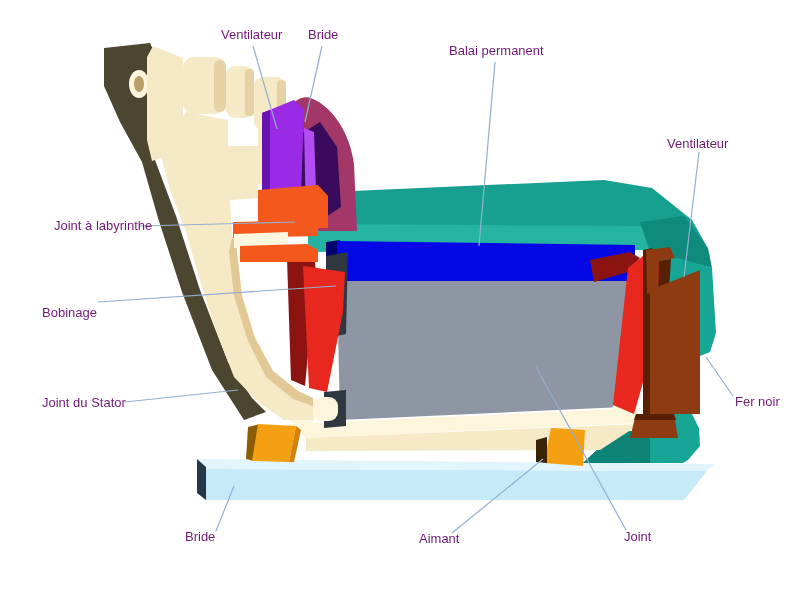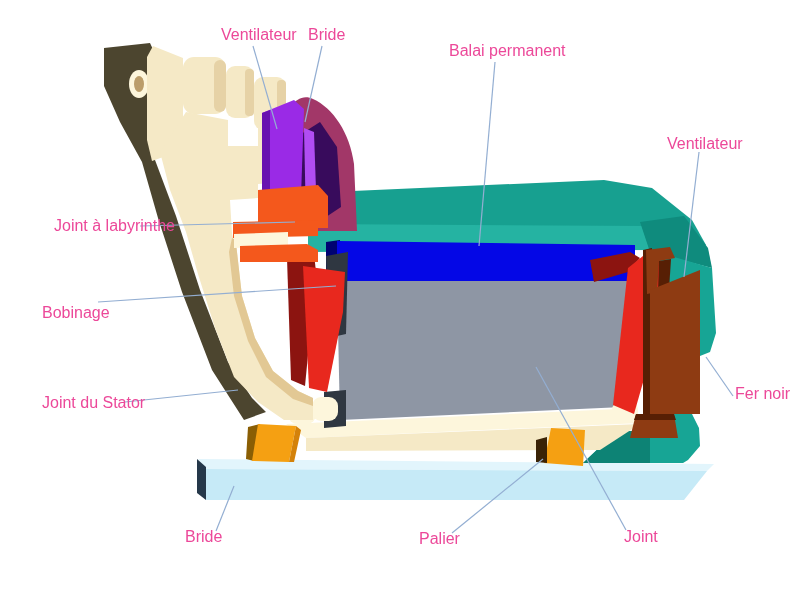--- a/index.html
+++ b/index.html
@@ -1,19 +1,19 @@
 <!DOCTYPE html>
 <html><head>
 <meta charset="utf-8">
 <style>
   html,body{margin:0;padding:0;background:#fff;}
   .stage{position:relative;width:800px;height:600px;background:#fff;overflow:hidden;
          font-family:"Liberation Sans",sans-serif;}
   .art{position:absolute;left:0;top:0;}
-  .lbl{position:absolute;font-size:16px;line-height:15px;color:#ec4899;white-space:nowrap;}
+  .lbl{position:absolute;font-size:13px;line-height:15px;color:#701a75;white-space:nowrap;}
   svg line{stroke-width:1.2px;fill:none;}
   svg polygon, svg path, svg rect, svg ellipse{stroke:none;}
 </style>
 </head>
 <body>
 
 <div class="stage">
 
   <svg class="art" width="800" height="600" viewBox="0 0 800 600">
 
@@ -101,18 +101,18 @@
     <line x1="626" y1="530" x2="536" y2="367" stroke="#93aed2"></line>
   </svg>
 
   <div class="lbl" style="left:221px;top:27px">Ventilateur</div>
   <div class="lbl" style="left:308px;top:27px">Bride</div>
   <div class="lbl" style="left:449px;top:43px">Balai permanent</div>
   <div class="lbl" style="left:667px;top:136px">Ventilateur</div>
   <div class="lbl" style="left:54px;top:218px">Joint à labyrinthe</div>
   <div class="lbl" style="left:42px;top:305px">Bobinage</div>
   <div class="lbl" style="left:42px;top:395px">Joint du Stator</div>
-  <div class="lbl" style="left:735px;top:386px">Fer noir</div>
+  <div class="lbl" style="left:735px;top:394px">Fer noir</div>
   <div class="lbl" style="left:185px;top:529px">Bride</div>
-  <div class="lbl" style="left:419px;top:531px">Palier</div>
+  <div class="lbl" style="left:419px;top:531px">Aimant</div>
   <div class="lbl" style="left:624px;top:529px">Joint</div>
 
 </div>
 
 </body></html>

